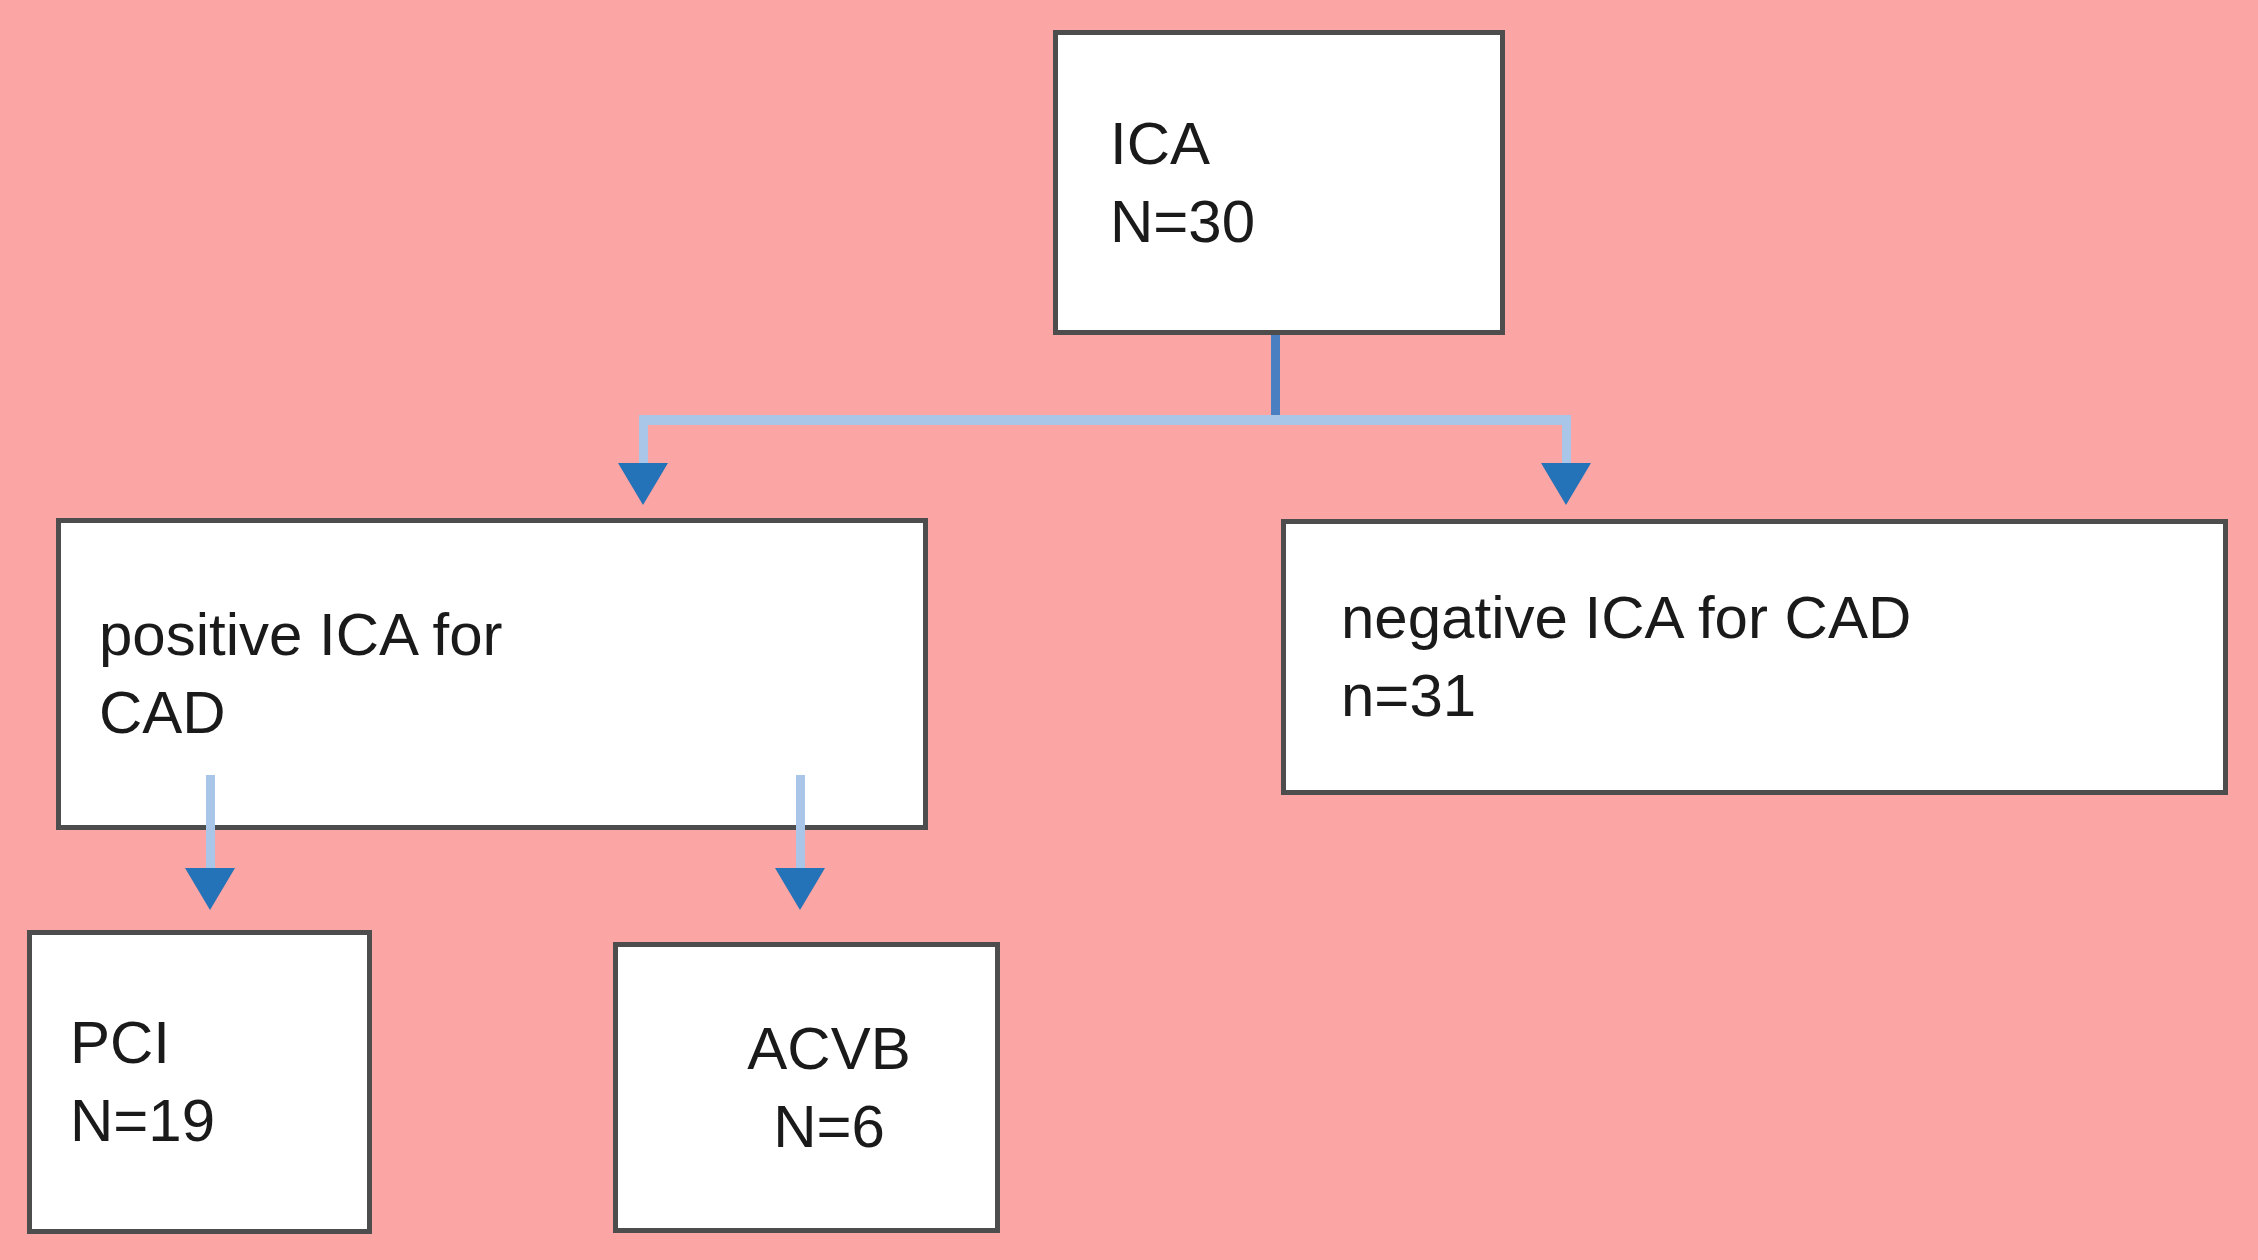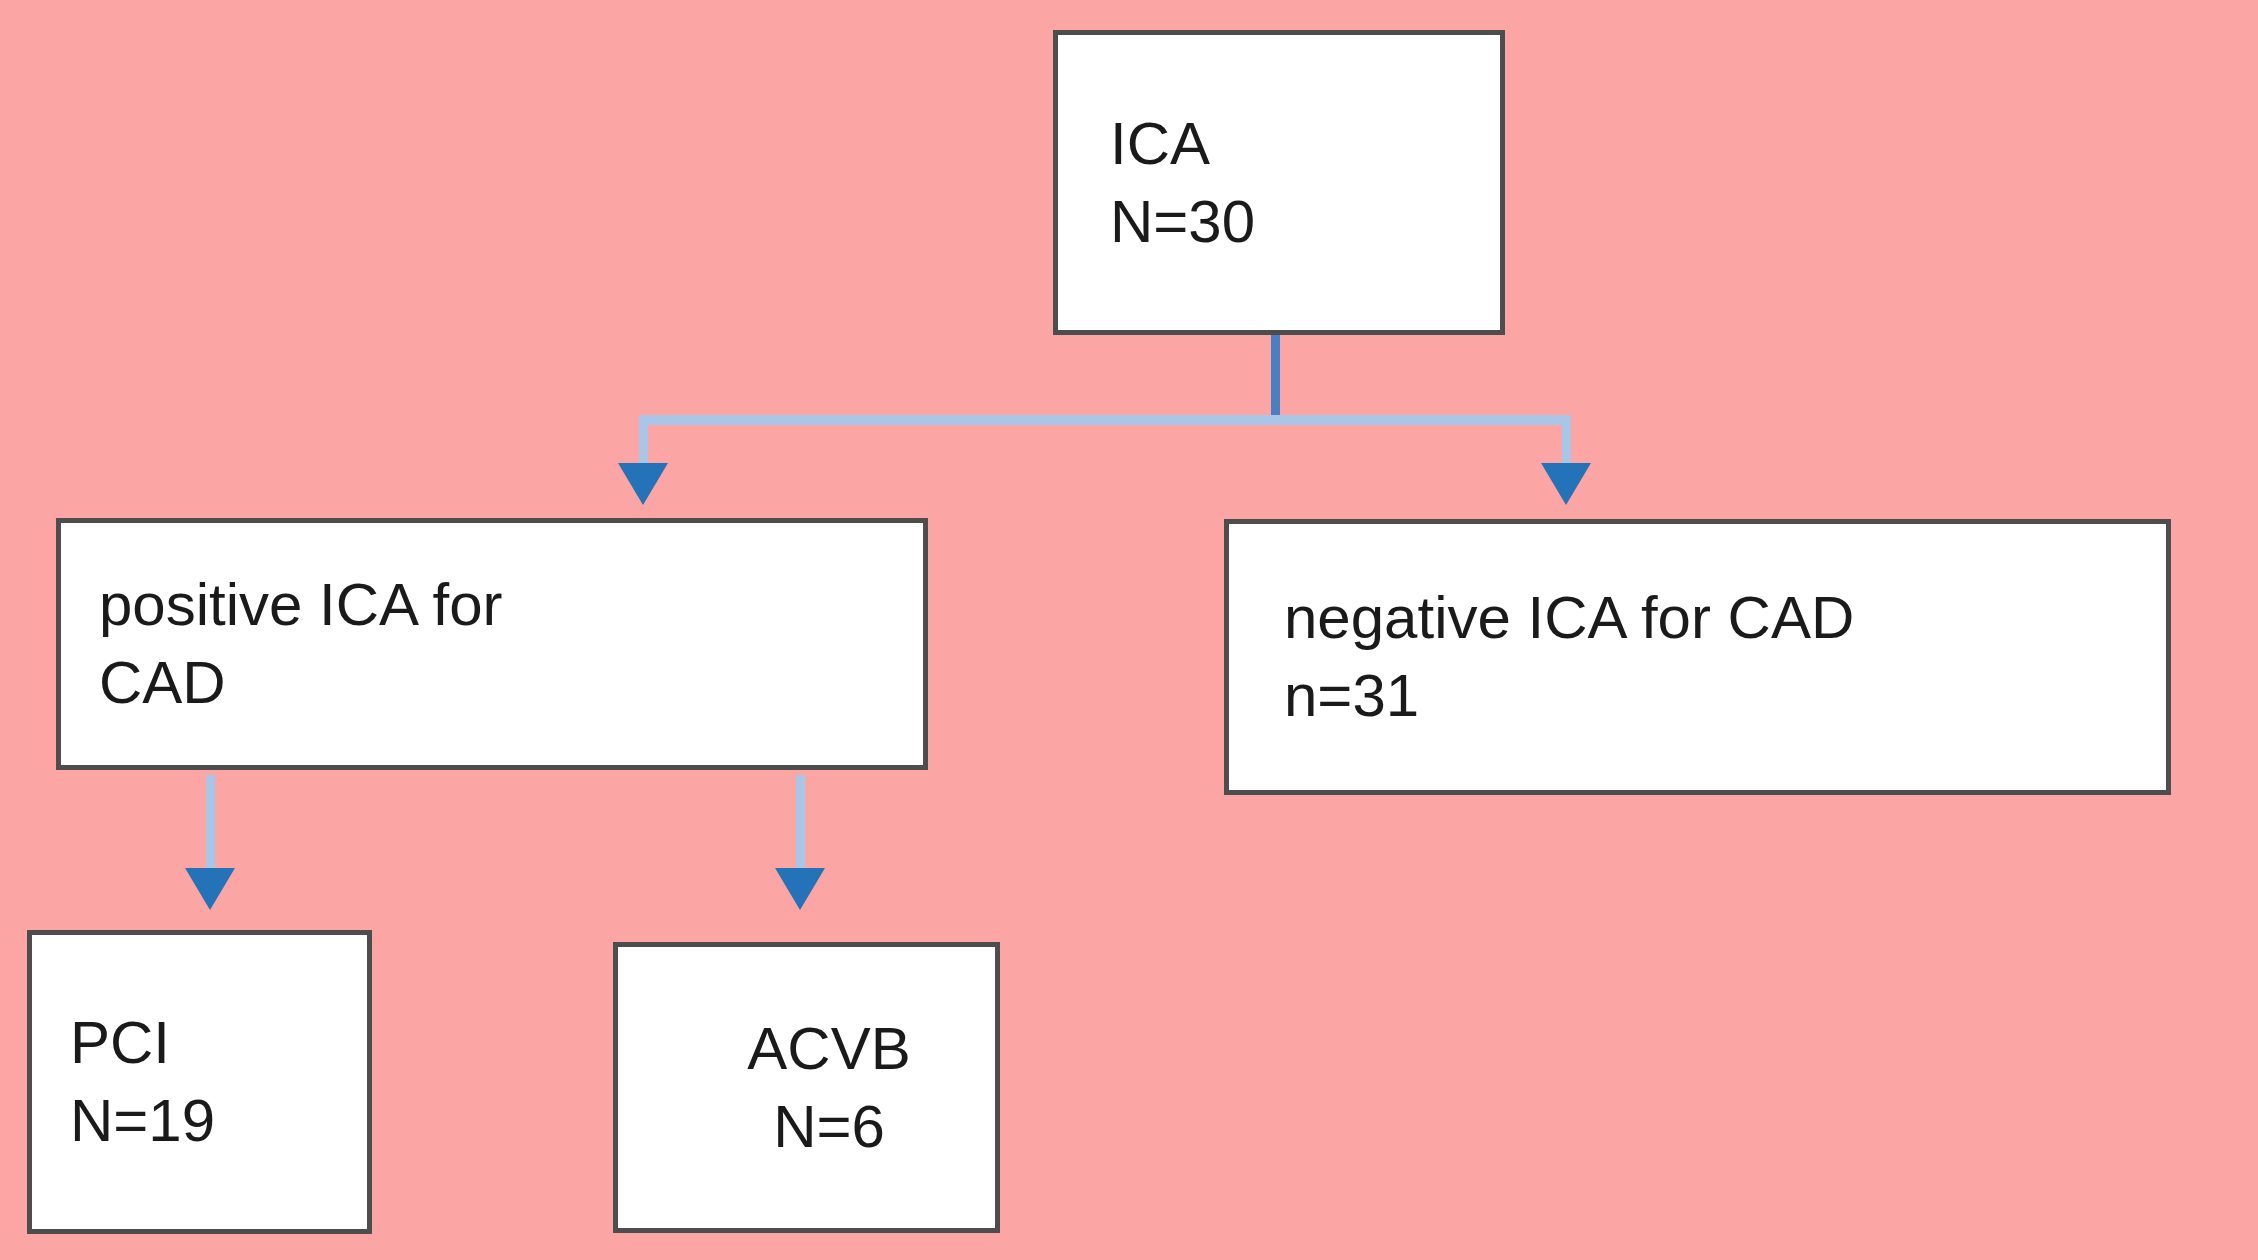--- a/index.html
+++ b/index.html
@@ -31,22 +31,22 @@
   .node-line {
     font-size: 60px;
     line-height: 1.30;
     color: #1a1a1a;
     white-space: pre;
     padding-left: 38px;
   }
 
   
   #node-ica        { left: 1053px; top: 30px;  width: 452px; height: 305px; }
-  #node-positive   { left: 56px;   top: 518px; width: 872px; height: 252px; }
-  #node-negative   { left: 1224px; top: 519px; width: 947px; height: 276px; }
+  #node-positive   { left: 56px;   top: 518px; width: 872px; height: 312px; }
+  #node-negative   { left: 1281px; top: 519px; width: 947px; height: 276px; }
   #node-pci        { left: 27px;   top: 930px; width: 345px; height: 304px; }
   #node-acvb       { left: 613px;  top: 942px; width: 387px; height: 291px; }
 
   #node-ica .node-line      { padding-left: 52px; }
   #node-negative .node-line { padding-left: 55px; }
   #node-pci .node-line      { padding-left: 38px; }
   #node-acvb .node-line     { padding-left: 45px; text-align: center; }
   .shaft-v {
     position: absolute;
     width: 9px;

